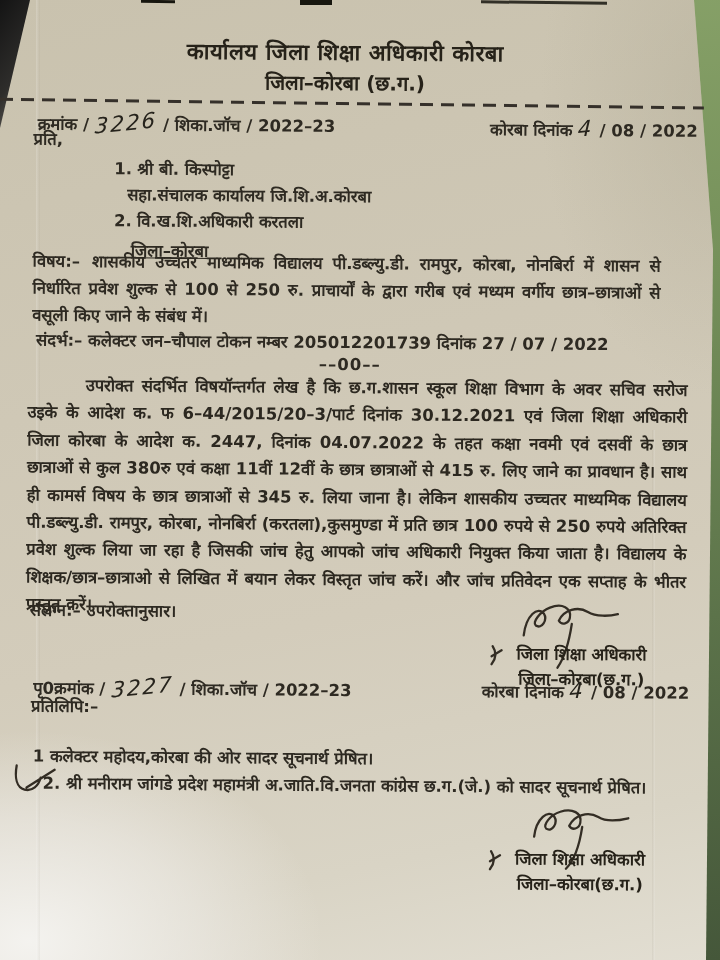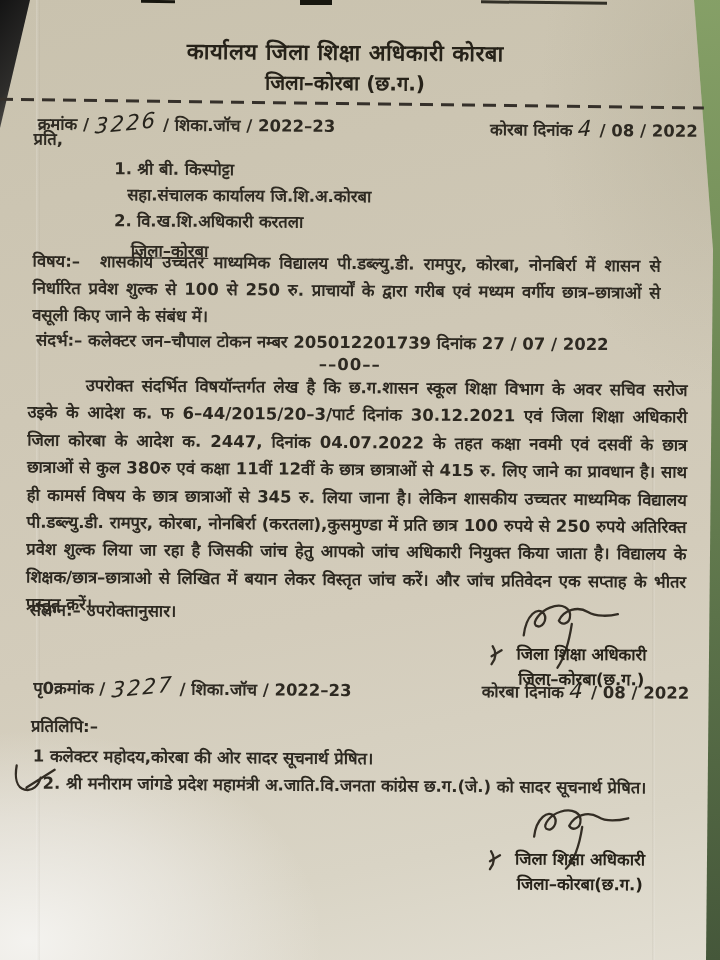--- a/index.html
+++ b/index.html
@@ -46,37 +46,37 @@
   .hw{display:inline-block;font-weight:500;font-style:italic;transform:rotate(-6deg) skewX(-8deg);
     font-size:1.3em;letter-spacing:2px;color:#26231c;}
   .refrow-top-l{top:112px;left:38px;}
   .refrow-top-r{top:114px;right:22px;}
   .prati{top:129px;left:34px;}
   .rcp-num{left:115px;}
   .rcp-txt{left:138px;}
   .r1{top:158px;} .r2{top:184px;left:128px;} .r3{top:210px;} .r4{top:240px;left:132px;text-decoration:underline;}
   .subject{position:absolute;top:250px;left:34px;width:628px;white-space:normal;
     text-align:justify;line-height:27px;}
-  .subject .lbl{float:left;margin-right:20px;}
+  .subject .lbl{float:left;margin-right:12px;}
   .reference{top:330px;left:38px;}
   .sep00{top:352px;left:0;width:704px;text-align:center;letter-spacing:1px;}
   .bodypara{position:absolute;top:374px;left:30px;width:660px;white-space:normal;
     text-align:justify;text-indent:58px;line-height:27.4px;color:#2c2820;}
   .enclosure{top:600px;left:34px;}
   .sig{position:absolute;text-align:center;color:#262219;line-height:25px;}
   .sig-mid{top:640px;left:488px;width:196px;}
   .sig-bot{top:845px;left:488px;width:196px;}
   .sig-svg{position:absolute;overflow:visible;}
   .sig-svg-mid{top:600px;left:518px;}
   .sig-svg-bot{top:805px;left:528px;}
   .flourish-mid{top:643px;left:493px;}
   .flourish-bot{top:848px;left:493px;}
   .refrow-bot-l{top:676px;left:38px;}
   .refrow-bot-r{top:676px;right:26px;}
-  .copies-lbl{top:716px;left:36px;}
+  .copies-lbl{top:696px;left:36px;}
   .copy1{top:746px;left:38px;}
   .copy2{top:773px;left:48px;}
   .tick-svg{position:absolute;top:762px;left:18px;overflow:visible;}
   svg path,svg polyline{fill:none;stroke:#332d24;stroke-width:2.3;stroke-linecap:round;stroke-linejoin:round;}
 </style>
 </head>
 <body>
 
 <div class="photo-dark"></div>
 <div class="paper"></div>

